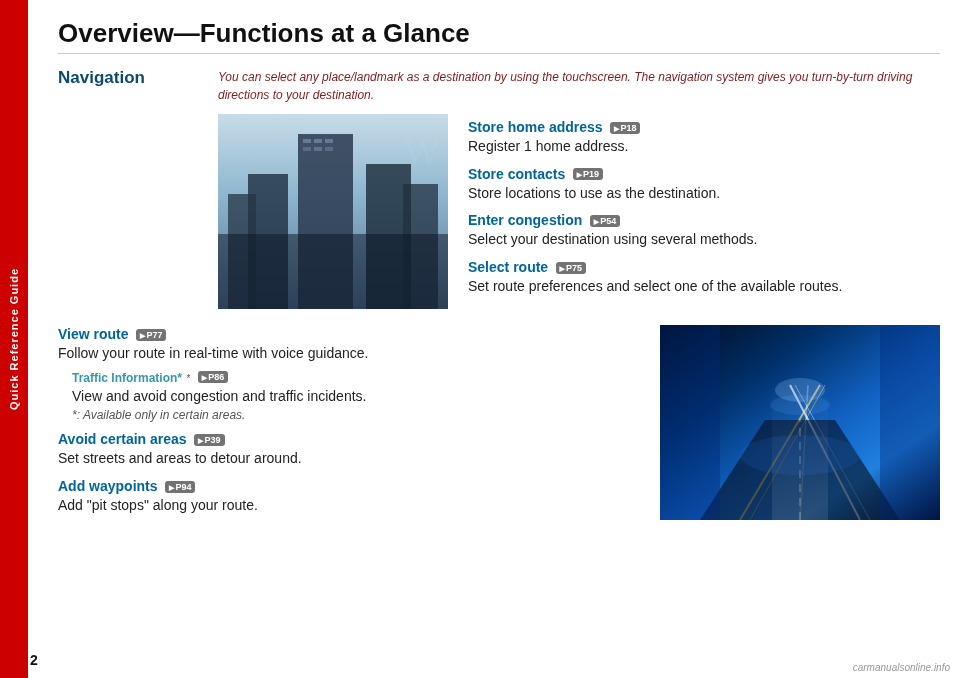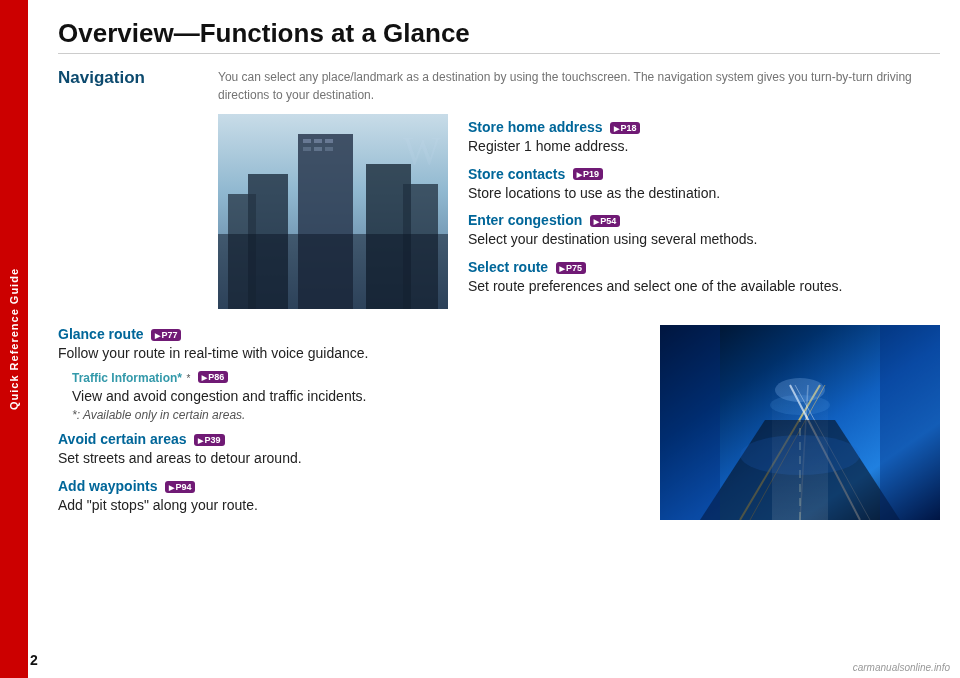--- a/index.html
+++ b/index.html
@@ -63,23 +63,24 @@
       font-weight: bold;
       color: #0c4a6e;
       margin-bottom: 16px;
       float: left;
       width: 160px;
     }
 
     .section-intro {
       margin-left: 80px;
       font-size: 12px;
-      color: #737373;
+      color: #7f1d1d;
       line-height: 1.5;
       margin-bottom: 10px;
+      font-style: italic;
     }
 
     .clearfix::after {
       content: '';
       display: block;
       clear: both;
     }
 
     
     .top-block {
@@ -121,21 +122,21 @@
 
     .feature-title {
       font-size: 14px;
       font-weight: bold;
       color: #006699;
       display: inline;
     }
 
     .feature-badge {
       display: inline-block;
-      background: #701a75;
+      background: #737373;
       color: #fff;
       font-size: 9px;
       font-weight: bold;
       padding: 1px 4px;
       border-radius: 3px;
       margin-left: 3px;
       vertical-align: middle;
     }
 
     .feature-badge::before {
@@ -305,21 +306,21 @@
       </div>
 
     </div>
   </div>
 
   <div class="bottom-block">
 
     <div class="bottom-features">
 
       <div class="bottom-feature-item">
-        <span class="feature-title">Glance route</span>
+        <span class="feature-title">View route</span>
         <span class="feature-badge">P77</span>
         <div class="feature-desc">Follow your route in real-time with voice guidance.</div>
         
         <div class="sub-feature">
           <span class="sub-feature-title">Traffic Information*</span>
           <span style="font-size:10px;color:#555;">*</span>
           <span class="feature-badge">P86</span>
           <div class="feature-desc">View and avoid congestion and traffic incidents.</div>
           <div class="sub-note">*: Available only in certain areas.</div>
         </div>

